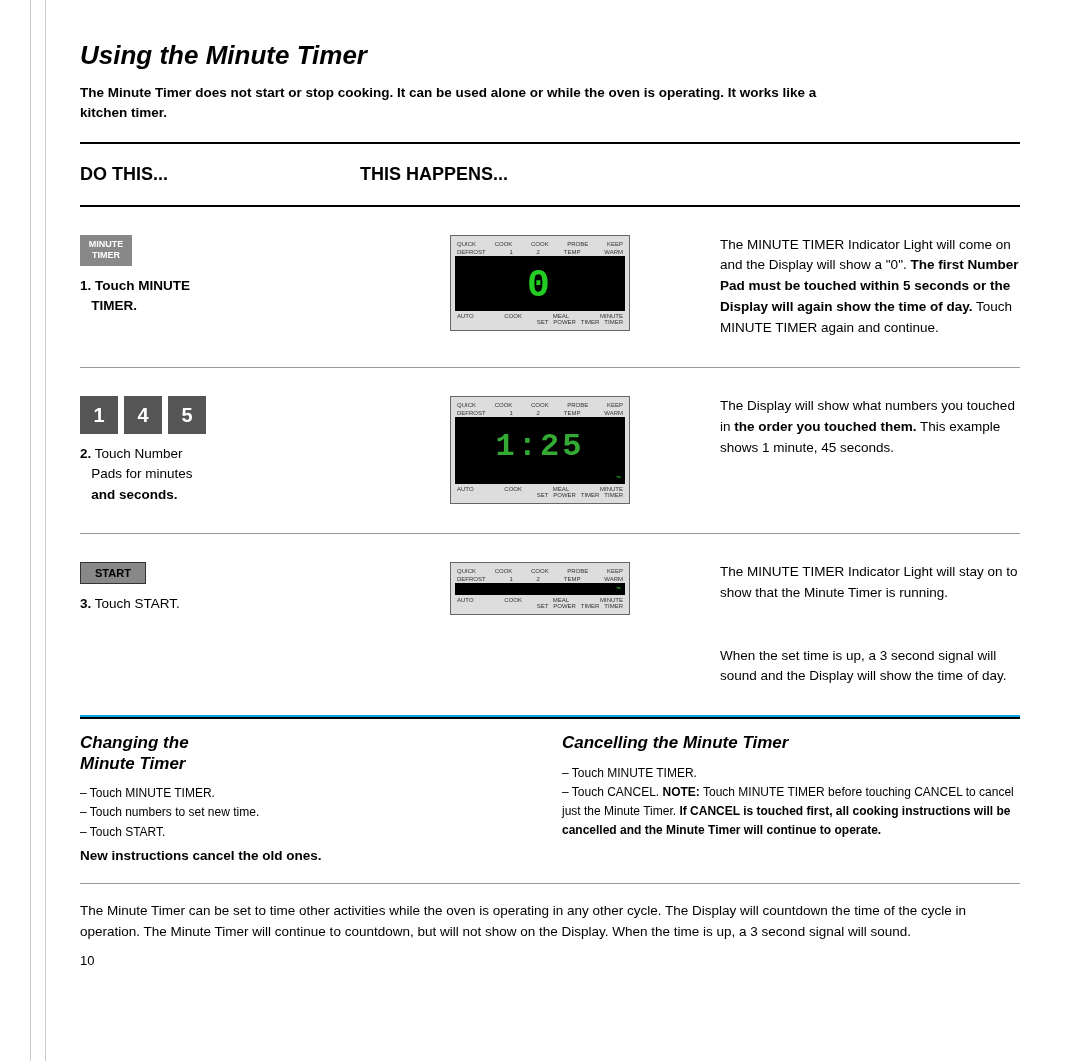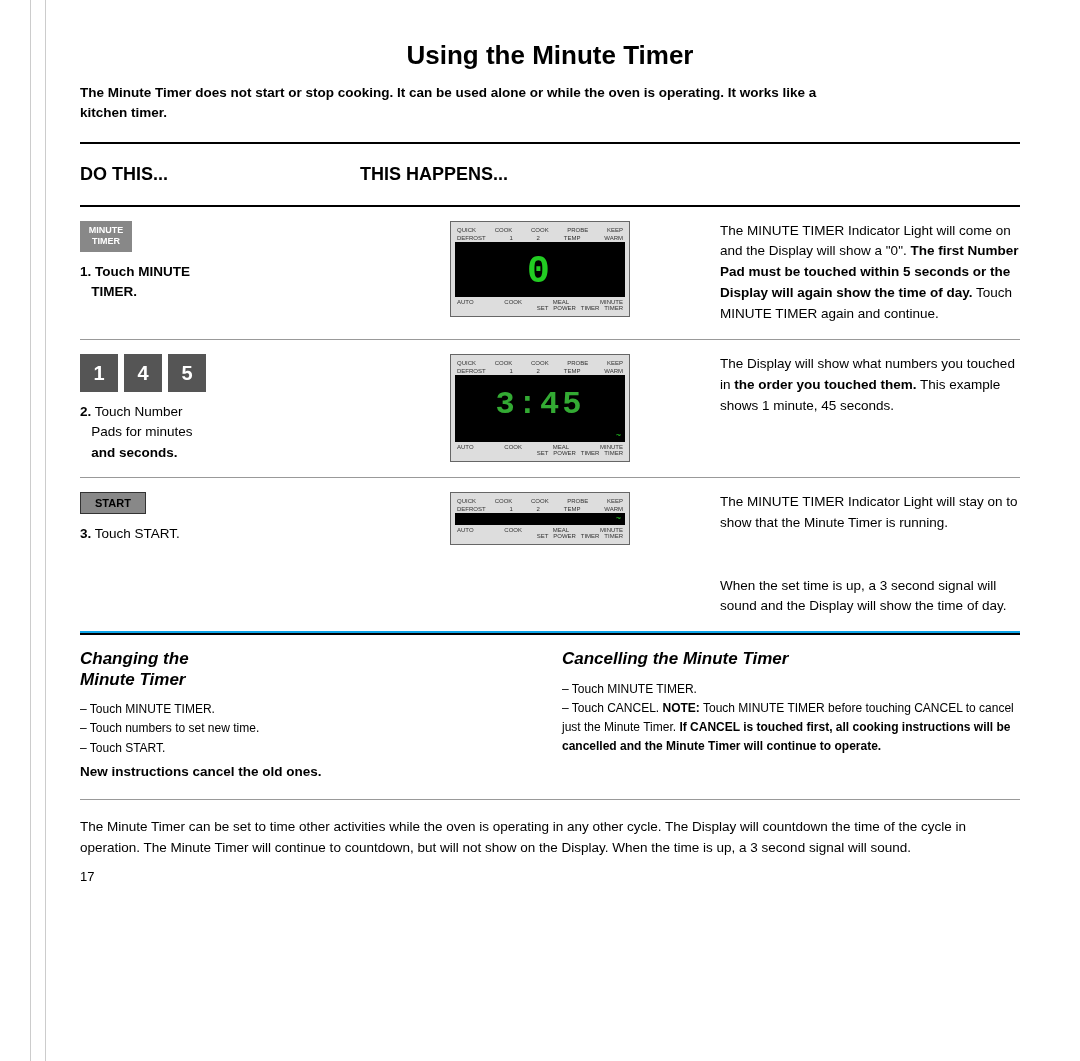--- a/index.html
+++ b/index.html
@@ -10,23 +10,23 @@
       color: #000;
       width: 1080px;
       min-height: 1061px;
       padding: 20px 60px 40px 80px;
     }
 
     
     .page-title {
       font-size: 26px;
       font-weight: bold;
+      font-style: italic;
       margin-bottom: 12px;
       margin-top: 20px;
-      text-align: center;
     }
 
     .intro-text {
       font-size: 13.5px;
       line-height: 1.5;
       margin-bottom: 18px;
       max-width: 780px;
       font-weight: bold;
     }
 
@@ -40,21 +40,21 @@
       margin-bottom: 0;
     }
     .section-header .col-label {
       font-size: 18px;
       font-weight: bold;
     }
     .instruction-row {
       display: grid;
       grid-template-columns: 280px 340px 1fr;
       border-bottom: 1px solid #999;
-      padding: 14px 0;
+      padding: 28px 0;
       align-items: start;
       gap: 10px;
     }
 
     .do-this-col {
       padding-right: 10px;
     }
     .display-col {
       display: flex;
       flex-direction: column;
@@ -310,21 +310,21 @@
           <span>KEEP</span>
       </div>
       <div class="mw-top-labels">
         <span>DEFROST</span>
           <span>1</span>
           <span>2</span>
           <span>TEMP</span>
           <span>WARM</span>
       </div>
       <div class="mw-screen">
-        <span>3:45</span>
+        <span>1:25</span>
       </div>
       <div style="font-size:9px; color:#2c2; text-align:right; background:#000; padding:0 4px 2px 0;">~</div>
       <div class="mw-bottom-labels">
         <span>AUTO</span>
           <span>COOK</span>
           <span>MEAL</span>
           <span>MINUTE</span>
       </div>
       <div class="mw-indicator-row">
         <span>SET &nbsp; POWER &nbsp; TIMER &nbsp; TIMER</span>
@@ -399,13 +399,13 @@
     <div class="bottom-section-title">Cancelling the Minute Timer</div>
     <ul class="bottom-list">
       <li>Touch MINUTE TIMER.</li>
       <li>Touch CANCEL. <strong>NOTE:</strong> Touch MINUTE TIMER before touching CANCEL to cancel just the Minute Timer. <strong>If CANCEL is touched first, all cooking instructions will be cancelled and the Minute Timer will continue to operate.</strong></li>
     </ul>
   </div>
 </div>
 
 <p class="footer-para">The Minute Timer can be set to time other activities while the oven is operating in any other cycle. The Display will countdown the time of the cycle in operation. The Minute Timer will continue to countdown, but will not show on the Display. When the time is up, a 3 second signal will sound.</p>
 
-<p class="page-number">17</p>
+<p class="page-number">10</p>
 
 </body></html>

